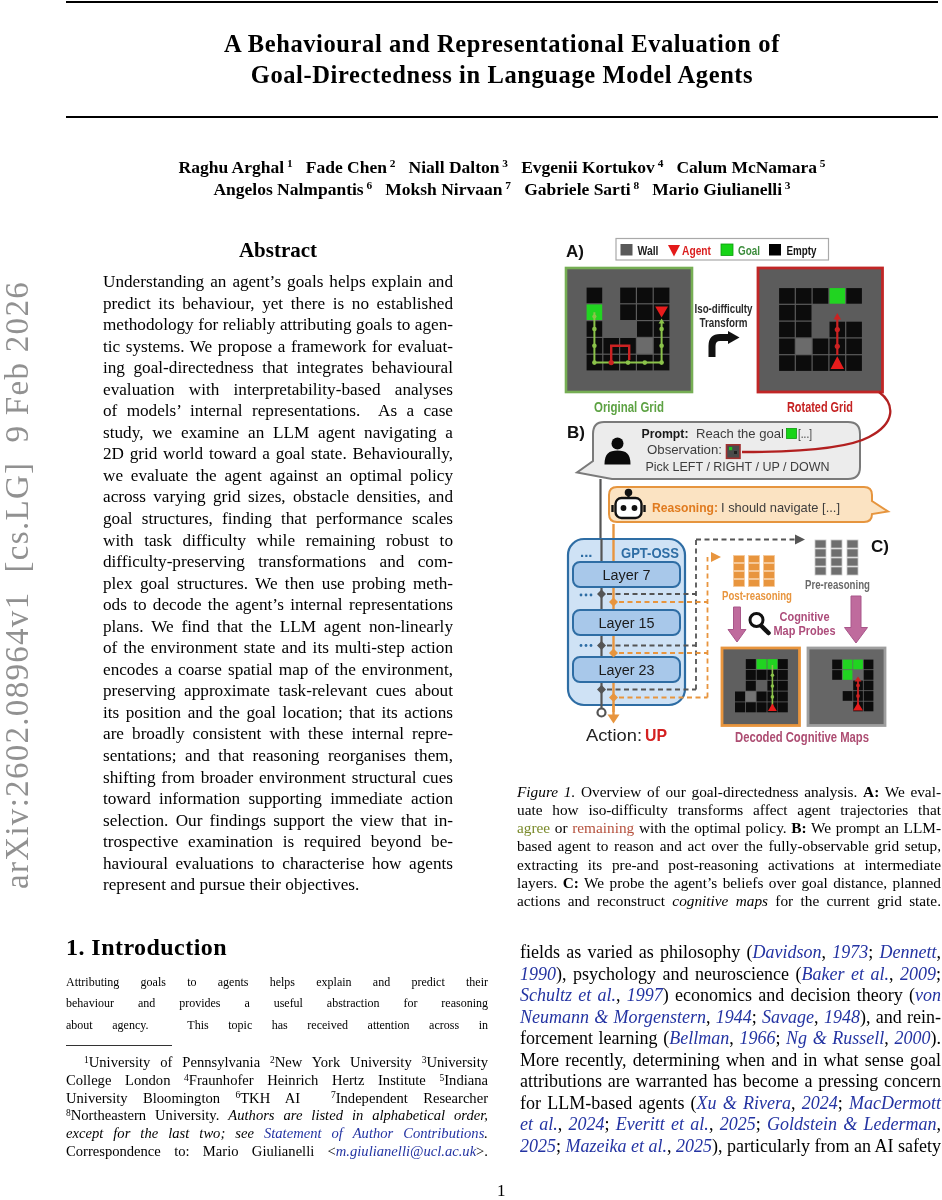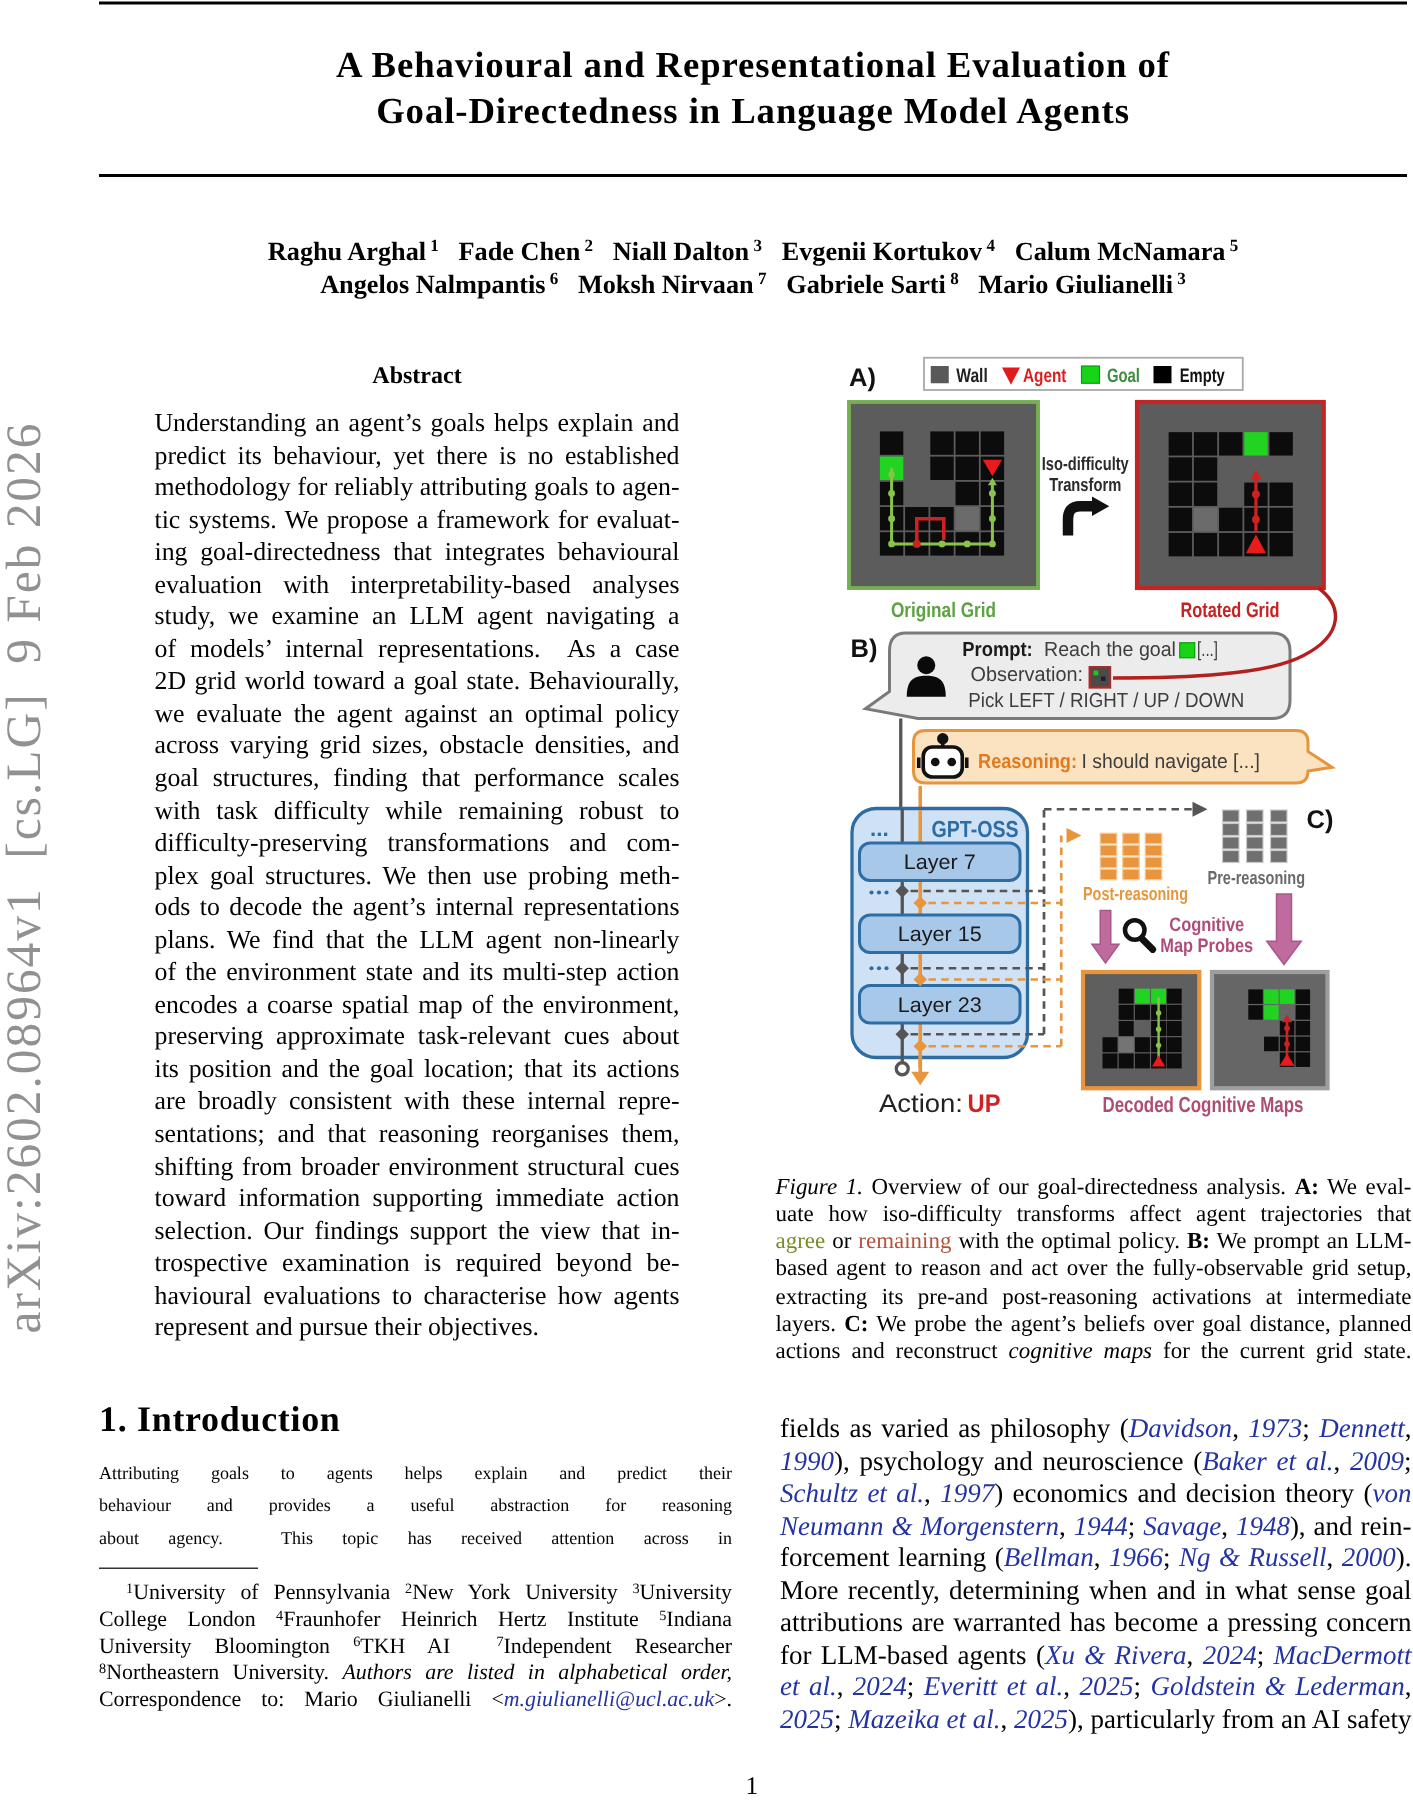--- a/index.html
+++ b/index.html
@@ -24,31 +24,31 @@
 </div>
 
 <div class="abs" style="left:66px;top:155.5px;width:872px;text-align:center;font-weight:bold;font-size:17.5px;line-height:22px;">
 <div>Raghu Arghal<sup> 1</sup>&nbsp;&nbsp;&nbsp;Fade Chen<sup> 2</sup>&nbsp;&nbsp;&nbsp;Niall Dalton<sup> 3</sup>&nbsp;&nbsp;&nbsp;Evgenii Kortukov<sup> 4</sup>&nbsp;&nbsp;&nbsp;Calum McNamara<sup> 5</sup></div>
 <div>Angelos Nalmpantis<sup> 6</sup>&nbsp;&nbsp;&nbsp;Moksh Nirvaan<sup> 7</sup>&nbsp;&nbsp;&nbsp;Gabriele Sarti<sup> 8</sup>&nbsp;&nbsp;&nbsp;Mario Giulianelli<sup> 3</sup></div>
 </div>
 
 <div class="abs" style="left:17px;top:585px;transform:translate(-50%,-50%) rotate(-90deg);white-space:nowrap;
   font-size:33px;color:#919191;letter-spacing:1.3px;">arXiv:2602.08964v1&nbsp; [cs.LG]&nbsp; 9 Feb 2026</div>
 
-<div class="abs" style="left:103px;top:240.2px;width:350px;text-align:center;font-weight:bold;font-size:16px;line-height:21px;">Abstract</div>
+<div class="abs" style="left:103px;top:240.2px;width:350px;text-align:center;font-weight:bold;font-size:21px;line-height:21px;">Abstract</div>
 
 <div class="abs" style="left:103px;top:271px;width:350px;font-size:17.2px;line-height:21.54px;">
 <div class="jl">Understanding an agent’s goals helps explain and</div>
 <div class="jl">predict its behaviour, yet there is no established</div>
 <div class="jl">methodology for reliably attributing goals to agen-</div>
 <div class="jl">tic systems. We propose a framework for evaluat-</div>
 <div class="jl">ing goal-directedness that integrates behavioural</div>
 <div class="jl">evaluation with interpretability-based analyses</div>
+<div class="jl">of models’ internal representations.&nbsp; As a case</div>
 <div class="jl">study, we examine an LLM agent navigating a</div>
-<div class="jl">of models’ internal representations.&nbsp; As a case</div>
 <div class="jl">2D grid world toward a goal state. Behaviourally,</div>
 <div class="jl">we evaluate the agent against an optimal policy</div>
 <div class="jl">across varying grid sizes, obstacle densities, and</div>
 <div class="jl">goal structures, finding that performance scales</div>
 <div class="jl">with task difficulty while remaining robust to</div>
 <div class="jl">difficulty-preserving transformations and com-</div>
 <div class="jl">plex goal structures. We then use probing meth-</div>
 <div class="jl">ods to decode the agent’s internal representations</div>
 <div class="jl">plans. We find that the LLM agent non-linearly</div>
 <div class="jl">of the environment state and its multi-step action</div>
@@ -72,20 +72,21 @@
 <div class="jl">about agency.&nbsp; This topic has received attention across in</div>
 </div>
 
 <div class="rule" style="left:66px;top:1045.2px;width:106px;height:1.3px;background:#333;"></div>
 
 <div class="abs" style="left:66px;top:1054px;width:422px;font-size:14.6px;line-height:17.8px;">
 <div class="jl"><span style="display:inline-block;width:18px;"></span><sup>1</sup>University of Pennsylvania <sup>2</sup>New York University <sup>3</sup>University</div>
 <div class="jl">College London <sup>4</sup>Fraunhofer Heinrich Hertz Institute <sup>5</sup>Indiana</div>
 <div class="jl">University Bloomington <sup>6</sup>TKH AI&nbsp; <sup>7</sup>Independent Researcher</div>
 <div class="jl"><sup>8</sup>Northeastern University. <i>Authors are listed in alphabetical order,</i></div>
+<div class="jl"><i>except for the last two; see <span class="lk">Statement of Author Contributions</span>.</i></div>
 <div class="jl">Correspondence to: Mario Giulianelli &lt;<span class="lk">m.giulianelli@ucl.ac.uk</span>&gt;.</div>
 </div>
 
 <div class="abs" style="left:520px;top:942px;width:421px;font-size:18px;line-height:21.5px;">
 <div class="jl">fields as varied as philosophy (<span class="lk">Davidson</span>, <span class="lk">1973</span>; <span class="lk">Dennett</span>,</div>
 <div class="jl"><span class="lk">1990</span>), psychology and neuroscience (<span class="lk">Baker et al.</span>, <span class="lk">2009</span>;</div>
 <div class="jl"><span class="lk">Schultz et al.</span>, <span class="lk">1997</span>) economics and decision theory (<span class="lk">von</span></div>
 <div class="jl"><span class="lk">Neumann &amp; Morgenstern</span>, <span class="lk">1944</span>; <span class="lk">Savage</span>, <span class="lk">1948</span>), and rein-</div>
 <div class="jl">forcement learning (<span class="lk">Bellman</span>, <span class="lk">1966</span>; <span class="lk">Ng &amp; Russell</span>, <span class="lk">2000</span>).</div>
 <div class="jl">More recently, determining when and in what sense goal</div>

